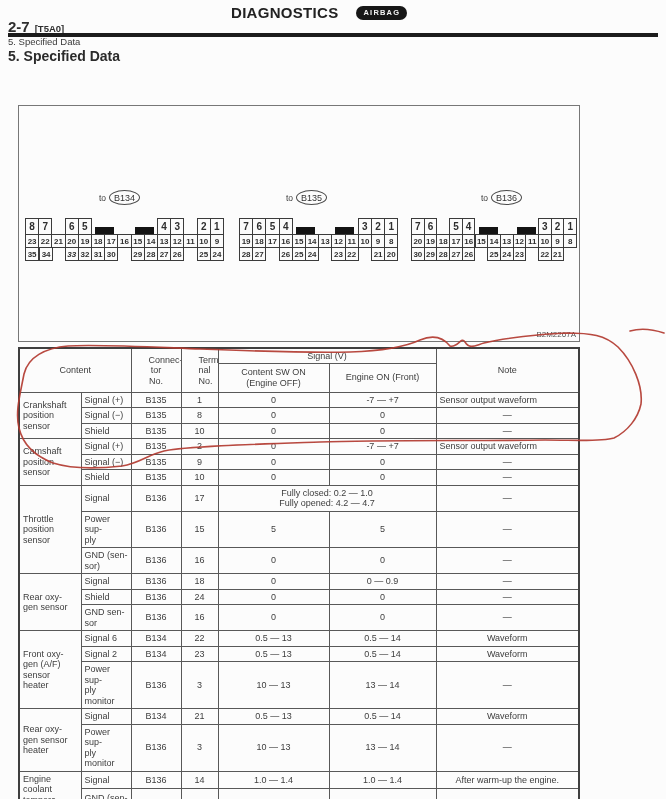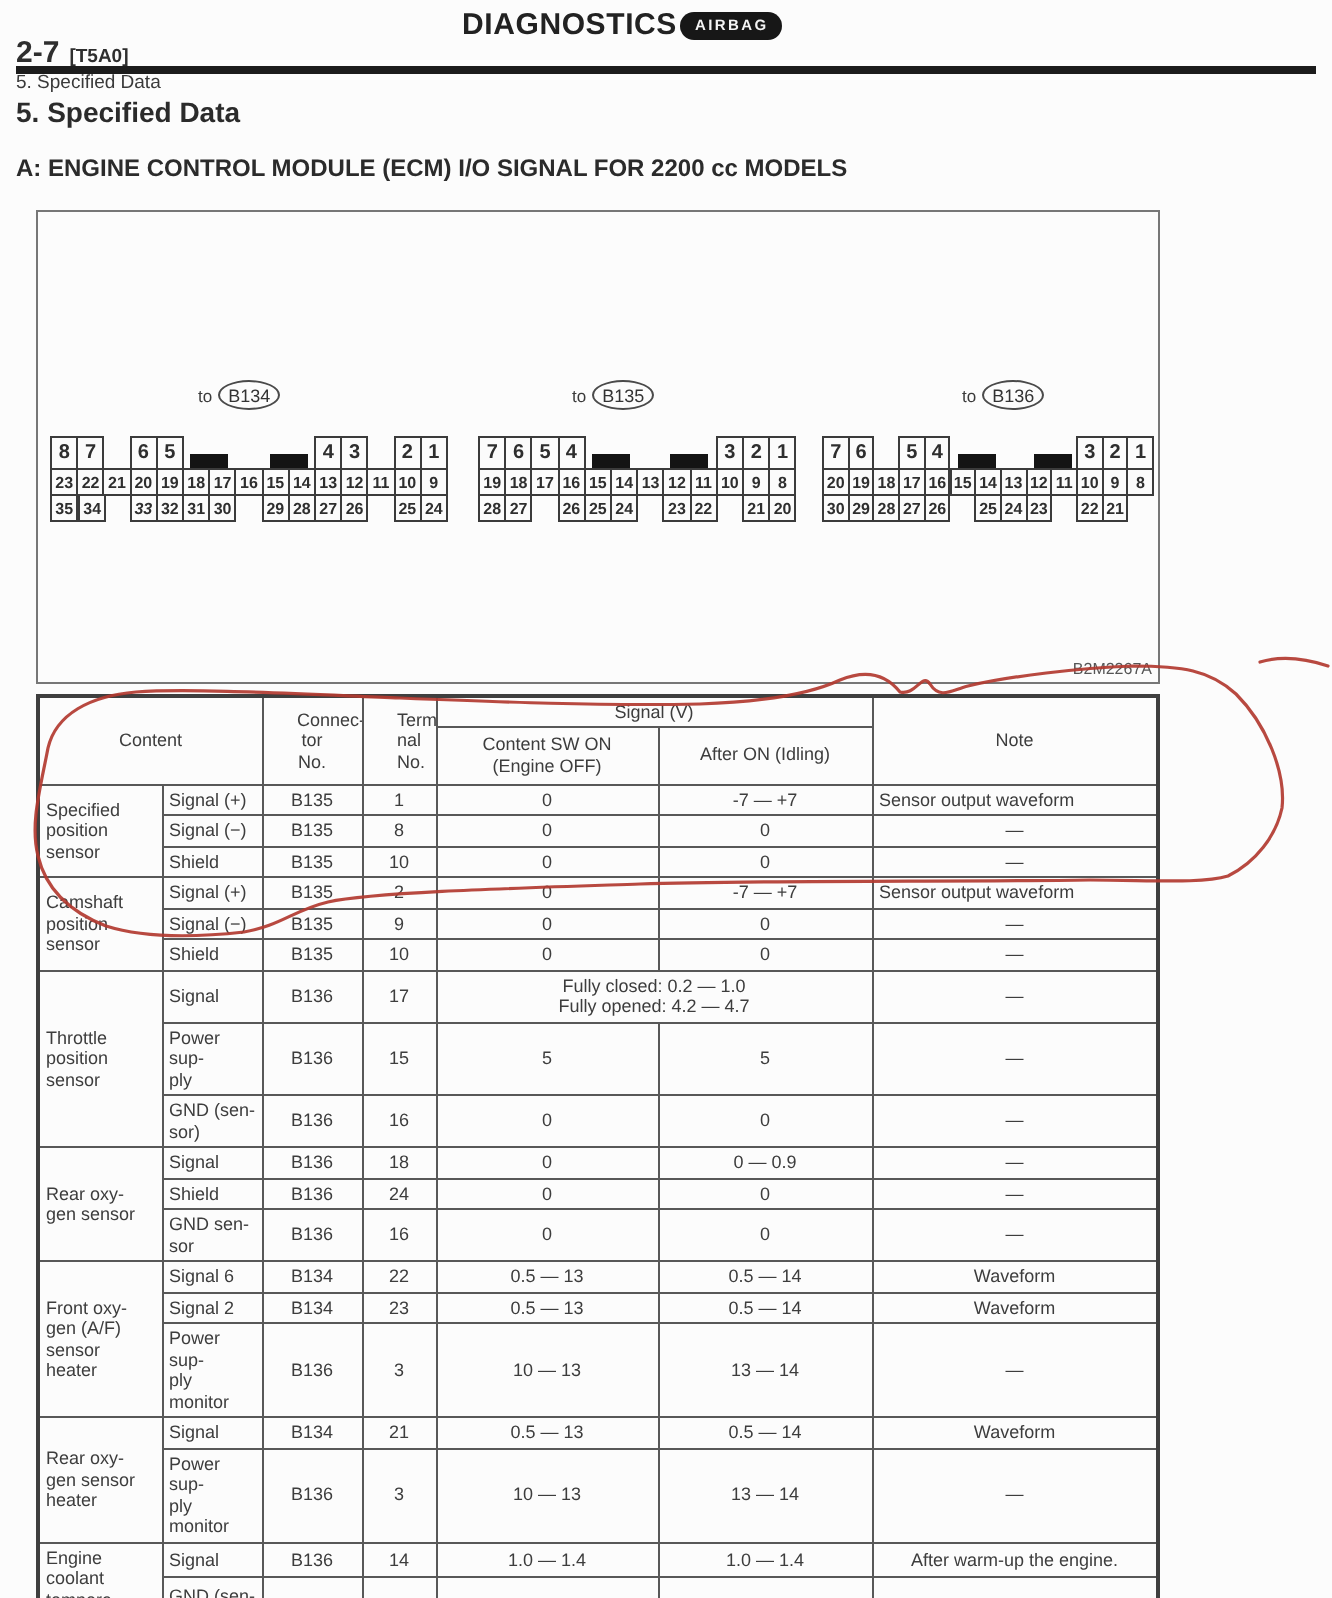--- a/index.html
+++ b/index.html
@@ -5,21 +5,21 @@
   html,body{margin:0;padding:0;}
   body{width:666px;height:799px;background:#ffffff;font-family:"Liberation Sans","DejaVu Sans",sans-serif;}
   .page{position:relative;width:666px;height:799px;background:#fcfcfc;color:#3d3d3d;overflow:hidden;}
 
   
   .hdr-left{position:absolute;left:8px;top:18px;}
   .hdr-line1{display:flex;align-items:baseline;gap:5px;}
   .hdr-page{font-size:15px;font-weight:bold;color:#2e2e2e;}
   .hdr-code{font-size:9.5px;font-weight:bold;color:#2e2e2e;}
   .hdr-sub{font-size:9.5px;margin-top:1px;color:#3a3a3a;}
-  .hdr-center{position:absolute;left:231px;top:4px;display:flex;align-items:center;gap:2px;}
+  .hdr-center{position:absolute;left:231px;top:4px;display:flex;align-items:center;gap:18px;}
   .hdr-title{font-size:15px;font-weight:bold;letter-spacing:.3px;color:#222;}
   .badge{background:#171717;color:#f4f4f4;font-size:7.5px;font-weight:bold;border-radius:9px;padding:2.5px 7px;letter-spacing:1.2px;}
   .rule{position:absolute;left:8px;top:33px;width:650px;height:4px;background:#1c1c1c;}
 
   .h1{position:absolute;left:8px;top:48px;font-size:14px;font-weight:bold;color:#2b2b2b;}
   .h2{position:absolute;left:8px;top:77px;font-size:12px;font-weight:bold;color:#2b2b2b;}
 
   
   .diagram{position:absolute;left:18px;top:105px;width:560px;height:235px;border:1px solid #777;background:#fcfcfc;}
   .conn-label{position:absolute;top:84px;font-size:8.5px;color:#3a3a3a;display:flex;align-items:center;gap:3px;}
@@ -56,21 +56,20 @@
   </div>
 
   <div class="hdr-center">
     <span class="hdr-title">DIAGNOSTICS</span>
     <span class="badge">AIRBAG</span>
   </div>
 
   <div class="rule"></div>
 
   <div class="h1">5. Specified Data</div>
-  <div class="h2">A: ENGINE CONTROL MODULE (ECM) I/O SIGNAL FOR 2200 cc MODELS</div>
 
   <div class="diagram" id="diagram">
     <div class="figure-id">B2M2267A</div>
   <div class="conn-label" style="left: 80px;">
         <span>to</span>
         <span class="oval">B134</span>
       </div>
       <div class="connector" style="left: 6px; width: 200px;">
         <div class="pcell top" style="left: 0px; width: 14.2px;">8</div>
         <div class="pcell top" style="left: 13.2px; width: 14.2px;">7</div>
@@ -202,26 +201,26 @@
         <th rowspan="2">Connec-
 tor No.</th>
         <th rowspan="2">Termi-
 nal No.</th>
         <th colspan="2">Signal (V)</th>
         <th rowspan="2">Note</th>
       </tr>
       <tr class="hrow2">
         <th>Content SW ON
 (Engine OFF)</th>
-        <th>After ON (Idling)</th>
+        <th>Engine ON (Front)</th>
       </tr>
     </thead>
     <tbody id="tbody">
         <tr>
-          <td class="l" rowspan="3">Specified
+          <td class="l" rowspan="3">Crankshaft
 position
 sensor</td>
           <td class="l">Signal (+)</td>
           <td class="c">B135</td>
           <td class="c">1</td>
           <td class="c">0</td>
           <td class="c">-7 — +7</td>
           <td class="l">Sensor output waveform</td>
         </tr>
         <tr>

